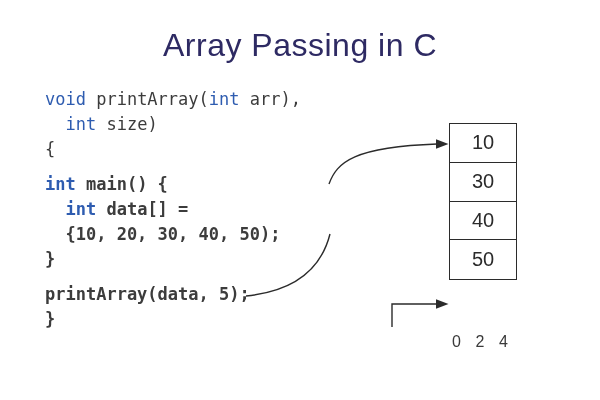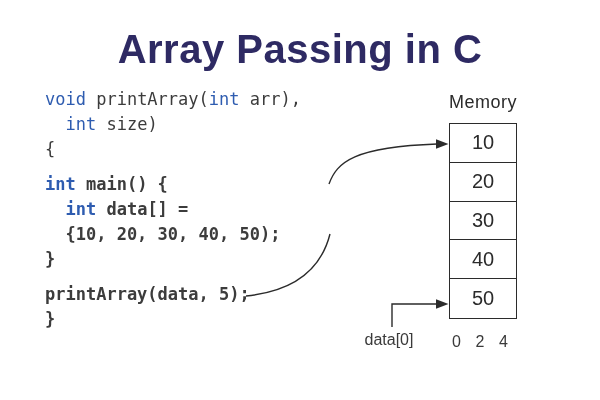--- a/index.html
+++ b/index.html
@@ -16,21 +16,21 @@
     background:var(--c-bg);
     font-family:"Liberation Sans", sans-serif;
     position:relative;
     overflow:hidden;
   }
   #stage{position:absolute;inset:0;width:600px;height:400px;}
 
   .page-title{
     position:absolute;left:0;right:0;top:27px;
     text-align:center;
-    font-size:40px;font-weight:bold;letter-spacing:.5px;
+    font-size:32px;font-weight:normal;letter-spacing:.5px;
     color:var(--c-title);
   }
 
   .code{
     position:absolute;left:45px;top:87px;
     font-family:"DejaVu Sans Mono","Liberation Mono",monospace;
     font-size:17px;line-height:25px;
     color:var(--c-code);
     white-space:pre;
   }
@@ -78,28 +78,25 @@
 <body>
 
 <div id="stage">
 
   <div class="page-title">Array Passing in C</div>
 
   <div class="code"><div class="code-chunk"><div class="code-line"><span class="kw">void</span><span> printArray(</span><span class="kw">int</span><span> arr),</span></div><div class="code-line"><span>  </span><span class="kw">int</span><span> size)</span></div><div class="code-line"><span>{</span></div></div><div class="code-chunk"><div class="code-line"><span class="kw">int</span><span> main() {</span></div><div class="code-line"><span>  </span><span class="kw">int</span><span> data[] =</span></div><div class="code-line"><span>  {10, 20, 30, 40, 50);</span></div><div class="code-line"><span>}</span></div></div><div class="code-chunk"><div class="code-line"><span>printArray(data, 5);</span></div><div class="code-line"><span>}</span></div></div></div>
 
 
   <div class="float-label" id="pointer-label">
-    <div>data[0]</div>
   </div>
 
-  <div class="memory-label">Memory</div>
 
   <div class="memory-column">
       <div class="mem-cell">10</div>
-      <div class="mem-cell">20</div>
       <div class="mem-cell">30</div>
       <div class="mem-cell">40</div>
       <div class="mem-cell">50</div>
     </div>
 
   <div class="index-labels">
       <span>0</span>
       <span>2</span>
       <span>4</span>
     </div>

